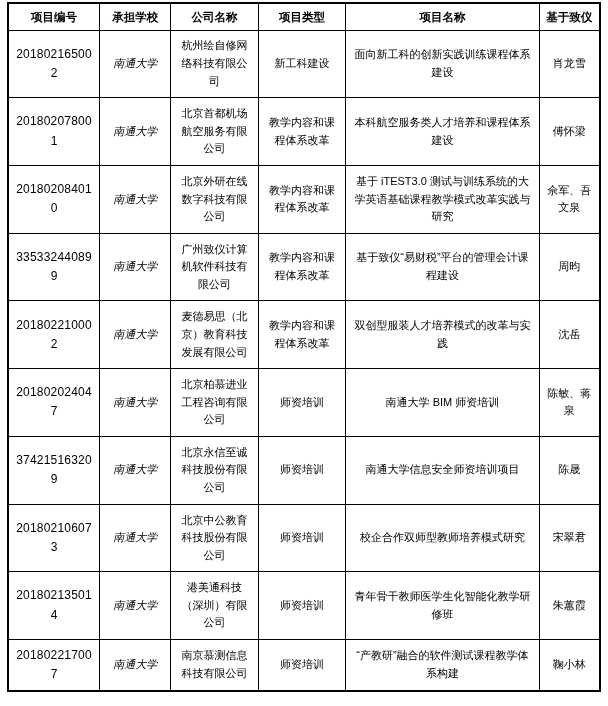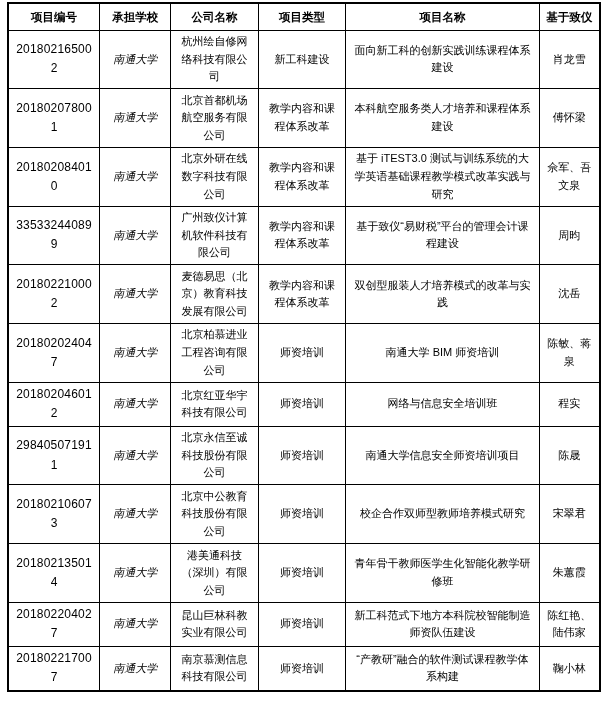--- a/index.html
+++ b/index.html
@@ -115,29 +115,21 @@
         </tr>
         <tr>
           <td class="col-id">201802024047</td>
           <td class="col-school">南通大学</td>
           <td class="col-company">北京柏慕进业工程咨询有限公司</td>
           <td class="col-type">师资培训</td>
           <td class="col-project">南通大学 BIM 师资培训</td>
           <td class="col-leader">陈敏、蒋泉</td>
         </tr>
         <tr>
-          <td class="col-id">201802046012</td>
-          <td class="col-school">南通大学</td>
-          <td class="col-company">北京红亚华宇科技有限公司</td>
-          <td class="col-type">师资培训</td>
-          <td class="col-project">网络与信息安全培训班</td>
-          <td class="col-leader">程实</td>
-        </tr>
-        <tr>
-          <td class="col-id">298405071911</td>
+          <td class="col-id">374215163209</td>
           <td class="col-school">南通大学</td>
           <td class="col-company">北京永信至诚科技股份有限公司</td>
           <td class="col-type">师资培训</td>
           <td class="col-project">南通大学信息安全师资培训项目</td>
           <td class="col-leader">陈晟</td>
         </tr>
         <tr>
           <td class="col-id">201802106073</td>
           <td class="col-school">南通大学</td>
           <td class="col-company">北京中公教育科技股份有限公司</td>
@@ -147,28 +139,20 @@
         </tr>
         <tr>
           <td class="col-id">201802135014</td>
           <td class="col-school">南通大学</td>
           <td class="col-company">港美通科技（深圳）有限公司</td>
           <td class="col-type">师资培训</td>
           <td class="col-project">青年骨干教师医学生化智能化教学研修班</td>
           <td class="col-leader">朱蕙霞</td>
         </tr>
         <tr>
-          <td class="col-id">201802204027</td>
-          <td class="col-school">南通大学</td>
-          <td class="col-company">昆山巨林科教实业有限公司</td>
-          <td class="col-type">师资培训</td>
-          <td class="col-project">新工科范式下地方本科院校智能制造师资队伍建设</td>
-          <td class="col-leader">陈红艳、陆伟家</td>
-        </tr>
-        <tr>
           <td class="col-id">201802217007</td>
           <td class="col-school">南通大学</td>
           <td class="col-company">南京慕测信息科技有限公司</td>
           <td class="col-type">师资培训</td>
           <td class="col-project">“产教研”融合的软件测试课程教学体系构建</td>
           <td class="col-leader">鞠小林</td>
         </tr>
       </tbody>
   </table>
 </div>

